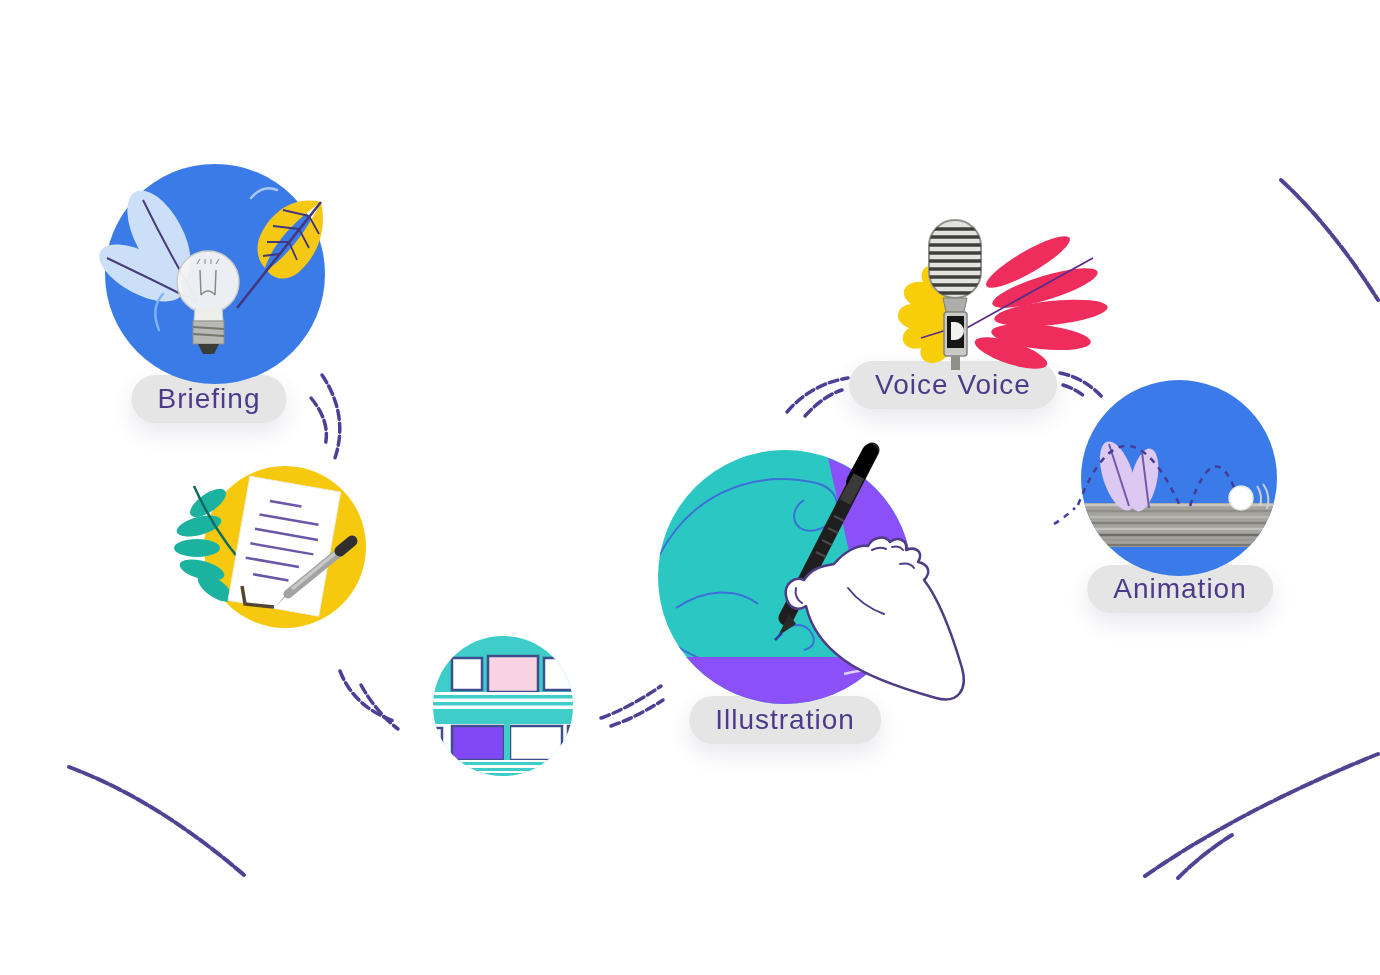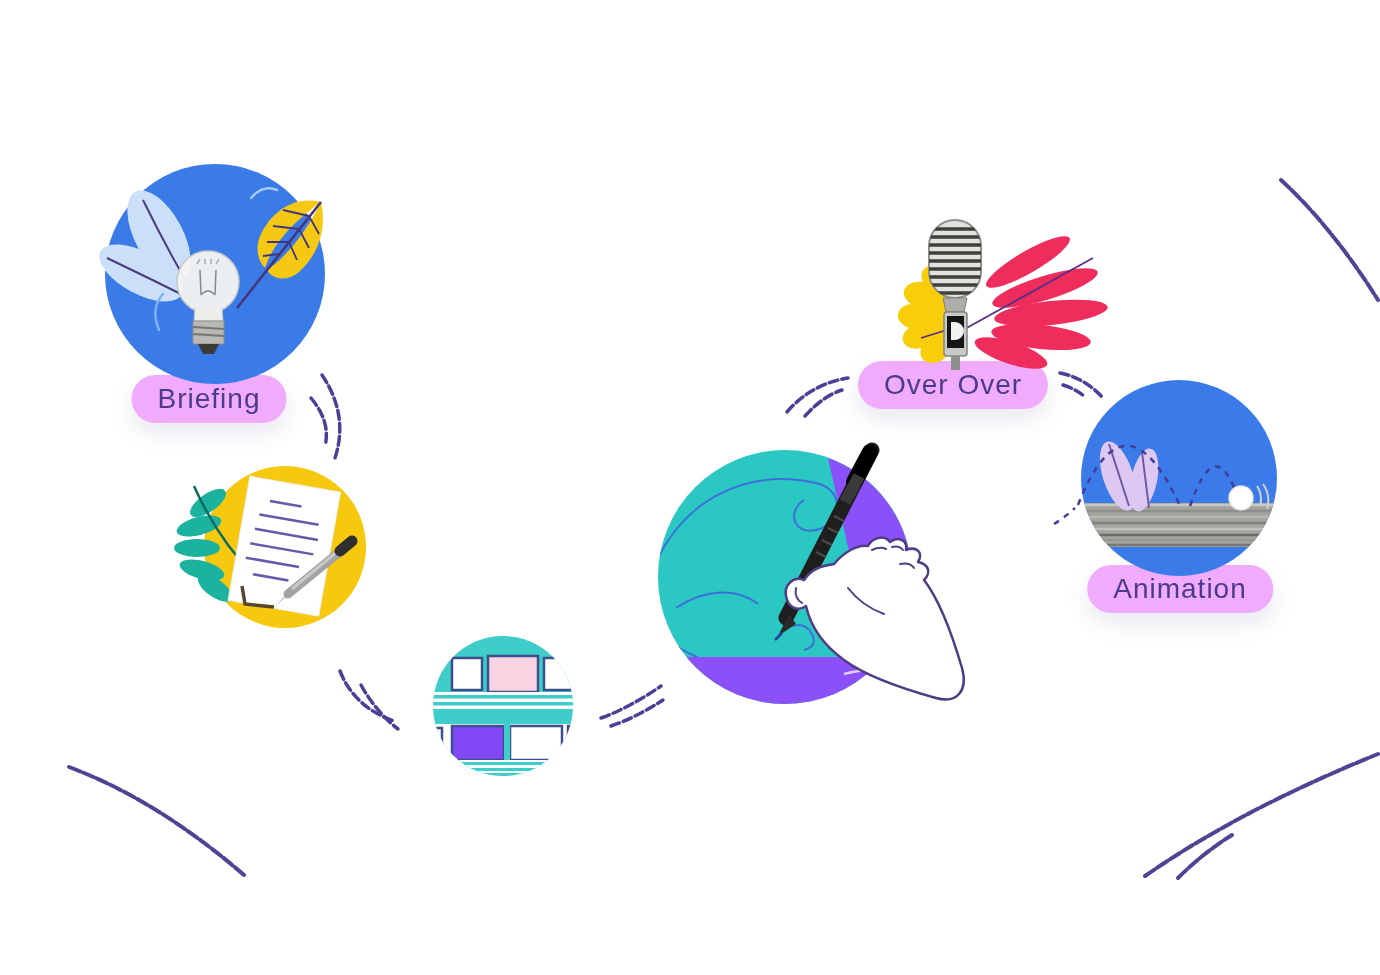--- a/index.html
+++ b/index.html
@@ -3,33 +3,34 @@
 <meta charset="utf-8">
 <style>
   html,body{margin:0;padding:0;background:#fff;}
   .canvas{
     position:relative;width:1380px;height:975px;background:#FFFFFF;
     overflow:hidden;font-family:"Liberation Sans",sans-serif;
   }
   .icon{position:absolute;z-index:2;}
   .step-label{
     position:absolute;z-index:1;transform:translateX(-50%);
-    background:#f0abfc;border-radius:26px;padding:8px 26px;
+    background:#e5e5e5;border-radius:26px;padding:8px 26px;
     font-size:28px;letter-spacing:1px;color:#4B3B8A;white-space:nowrap;
     box-shadow:0 10px 22px rgba(90,90,140,0.14);
   }
   .connector{position:absolute;z-index:0;}
 </style>
 </head>
 <body>
 
 <div class="canvas">
 
   <div class="step-label" style="left:209px;top:375px;">Briefing</div>
-  <div class="step-label" style="left:953px;top:361px;">Over Over</div>
+  <div class="step-label" style="left:785px;top:696px;">Illustration</div>
+  <div class="step-label" style="left:953px;top:361px;">Voice Voice</div>
   <div class="step-label" style="left:1180px;top:565px;">Animation</div>
 
   <svg class="icon" style="left:95px;top:158px;" width="245" height="270" viewBox="0 0 245 270">
     <circle cx="120" cy="116" r="110" fill="#3A7BE8"></circle>
 
     <ellipse cx="64" cy="78" rx="24" ry="50" transform="rotate(-28 64 78)" fill="#CBDFF9"></ellipse>
     <ellipse cx="46" cy="115" rx="21" ry="46" transform="rotate(-62 46 115)" fill="#CBDFF9"></ellipse>
     <path d="M 48,42 Q 74,95 102,142" stroke="#4A3B7E" stroke-width="2" fill="none"></path>
     <path d="M 12,100 Q 58,122 102,144" stroke="#4A3B7E" stroke-width="2" fill="none"></path>
 

